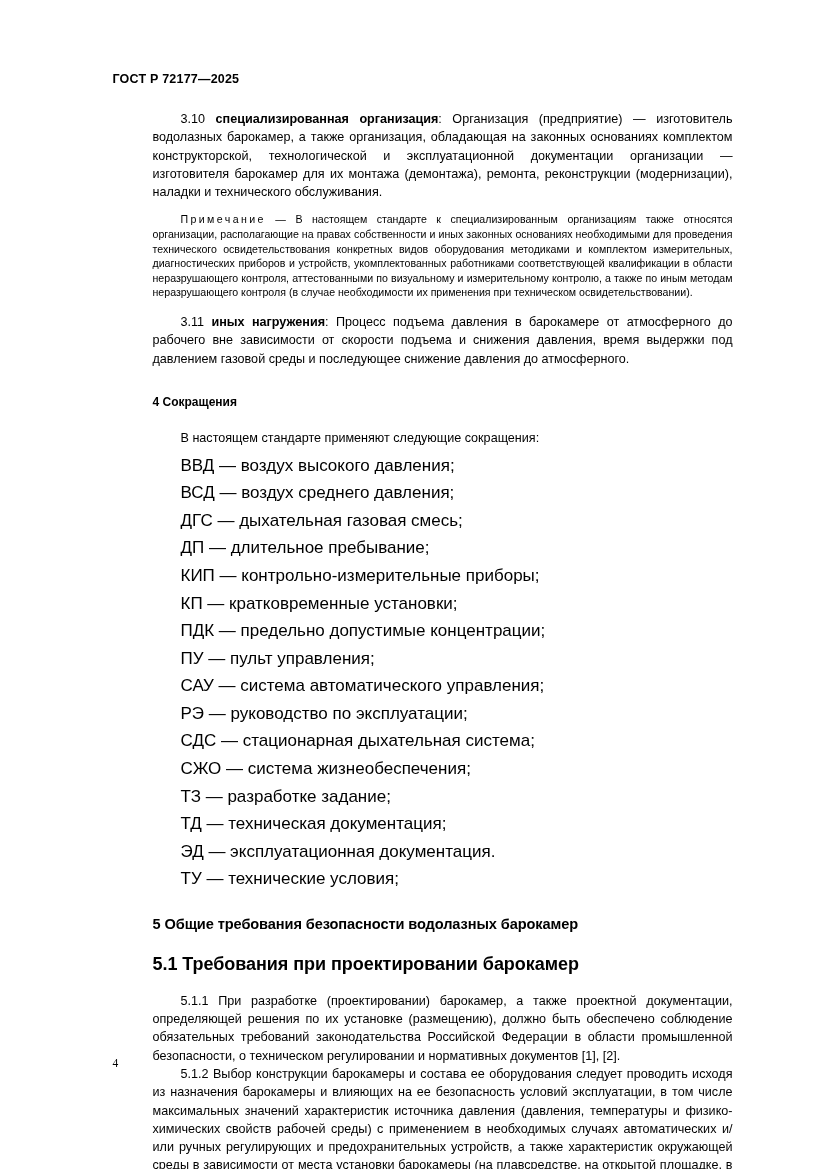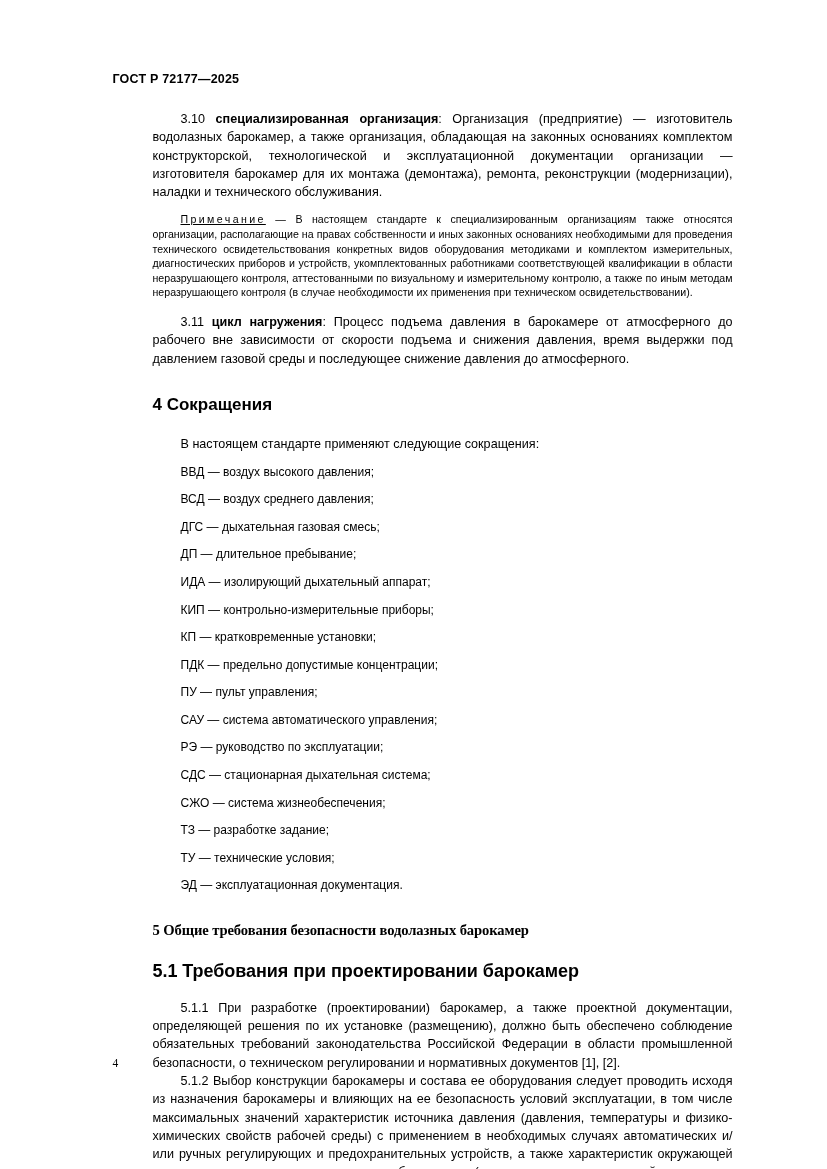--- a/index.html
+++ b/index.html
@@ -60,58 +60,57 @@
   .note {
     font-size: 10.6px;
     line-height: 14.6px;
     text-align: justify;
     text-justify: inter-word;
     margin: 11px 0 0 0;
     text-indent: 28px;
   }
   .note-label {
     letter-spacing: 2.4px;
-    text-decoration: underline;
   }
   
   .h1 {
-    font-family: Liberation Serif, serif;
+    font-family: Liberation Sans, sans-serif;
     font-size: 14.6px;
     font-weight: bold;
     margin: 0;
     letter-spacing: -0.1px;
   }
   .h2 {
     font-family: "Liberation Sans Narrow", "Liberation Sans", "DejaVu Sans", sans-serif;
     font-size: 18px;
     font-weight: bold;
     margin: 0;
     letter-spacing: -0.05px;
   }
   .h1-sec4 {
-    font-size: 17px;
+    font-size: 12px;
     font-weight: bold;
     font-family: "Liberation Sans", "DejaVu Sans", sans-serif;
     margin: 0;
   }
   
   .sp-before-h1 { margin-top: 27px; }
   .sp-after-h1  { margin-top: 20px; }
   .sp-before-h2 { margin-top: 22px; }
   .sp-after-h2  { margin-top: 17px; }
   .sp-para      { margin-top: 13px; }
 
   
   .abbr-list {
     list-style: none;
     margin: 0;
     padding: 0;
   }
   .abbr-item {
-    font-size: 12px;
+    font-size: 17px;
     line-height: 18.3px;
     margin-top: 9.3px;
     text-indent: 28px;
     white-space: nowrap;
   }
   
   .folio {
     position: absolute;
     left: 84px;
     top: 1057px;
@@ -125,43 +124,43 @@
 <div class="page">
 
   <div class="doc-header">ГОСТ Р 72177—2025</div>
 
   <div class="content">
 
     <p class="para indent"><span>3.10</span><span> </span><span class="bold">специализированная организация</span><span>: Организация (предприятие) — изготовитель водолазных барокамер, а также организация, обладающая на законных основаниях комплектом конструкторской, технологической и эксплуатационной документации организации — изготовителя барокамер для их монтажа (демонтажа), ремонта, реконструкции (модернизации), наладки и технического обслуживания.</span></p>
 
     <p class="note"><span class="note-label">Примечание</span><span> — </span><span>В настоящем стандарте к специализированным организациям также относятся организации, располагающие на правах собственности и иных законных основаниях необходимыми для проведения технического освидетельствования конкретных видов оборудования методиками и комплектом измерительных, диагностических приборов и устройств, укомплектованных работниками соответствующей квалификации в области неразрушающего контроля, аттестованными по визуальному и измерительному контролю, а также по иным методам неразрушающего контроля (в случае необходимости их применения при техническом освидетельствовании).</span></p>
 
-    <p class="para indent sp-para"><span>3.11</span><span> </span><span class="bold">цикл нагружения</span><span>: Процесс подъема давления в барокамере от атмосферного до рабочего вне зависимости от скорости подъема и снижения давления, время выдержки под давлением газовой среды и последующее снижение давления до атмосферного.</span></p>
+    <p class="para indent sp-para"><span>3.11</span><span> </span><span class="bold">иных нагружения</span><span>: Процесс подъема давления в барокамере от атмосферного до рабочего вне зависимости от скорости подъема и снижения давления, время выдержки под давлением газовой среды и последующее снижение давления до атмосферного.</span></p>
 
     <h2 class="h1-sec4 sp-before-h1">4 Сокращения</h2>
 
     <p class="para indent sp-after-h1">В настоящем стандарте применяют следующие сокращения:</p>
 
     <ul class="abbr-list">
       <li class="abbr-item">ВВД — воздух высокого давления;</li>
       <li class="abbr-item">ВСД — воздух среднего давления;</li>
       <li class="abbr-item">ДГС — дыхательная газовая смесь;</li>
       <li class="abbr-item">ДП — длительное пребывание;</li>
-      <li class="abbr-item">ИДА — изолирующий дыхательный аппарат;</li>
       <li class="abbr-item">КИП — контрольно-измерительные приборы;</li>
       <li class="abbr-item">КП — кратковременные установки;</li>
       <li class="abbr-item">ПДК — предельно допустимые концентрации;</li>
       <li class="abbr-item">ПУ — пульт управления;</li>
       <li class="abbr-item">САУ — система автоматического управления;</li>
       <li class="abbr-item">РЭ — руководство по эксплуатации;</li>
       <li class="abbr-item">СДС — стационарная дыхательная система;</li>
       <li class="abbr-item">СЖО — система жизнеобеспечения;</li>
       <li class="abbr-item">ТЗ — разработке задание;</li>
+      <li class="abbr-item">ТД — техническая документация;</li>
+      <li class="abbr-item">ЭД — эксплуатационная документация.</li>
       <li class="abbr-item">ТУ — технические условия;</li>
-      <li class="abbr-item">ЭД — эксплуатационная документация.</li>
     </ul>
 
     <h2 class="h1 sp-before-h1">5 Общие требования безопасности водолазных барокамер</h2>
 
     <h3 class="h2 sp-before-h2">5.1 Требования при проектировании барокамер</h3>
 
     <p class="para indent sp-after-h2">5.1.1 При разработке (проектировании) барокамер, а также проектной документации, определяющей решения по их установке (размещению), должно быть обеспечено соблюдение обязательных требований законодательства Российской Федерации в области промышленной безопасности, о техническом регулировании и нормативных документов [1], [2].</p>
 
     <p class="para indent">5.1.2 Выбор конструкции барокамеры и состава ее оборудования следует проводить исходя из назначения барокамеры и влияющих на ее безопасность условий эксплуатации, в том числе максимальных значений характеристик источника давления (давления, температуры и физико-химических свойств рабочей среды) с применением в необходимых случаях автоматических и/или ручных регулирующих и предохранительных устройств, а также характеристик окружающей среды в зависимости от места установки барокамеры (на плавсредстве, на открытой площадке, в неотапливаемом или в отапливаемом помещении).</p>
 

